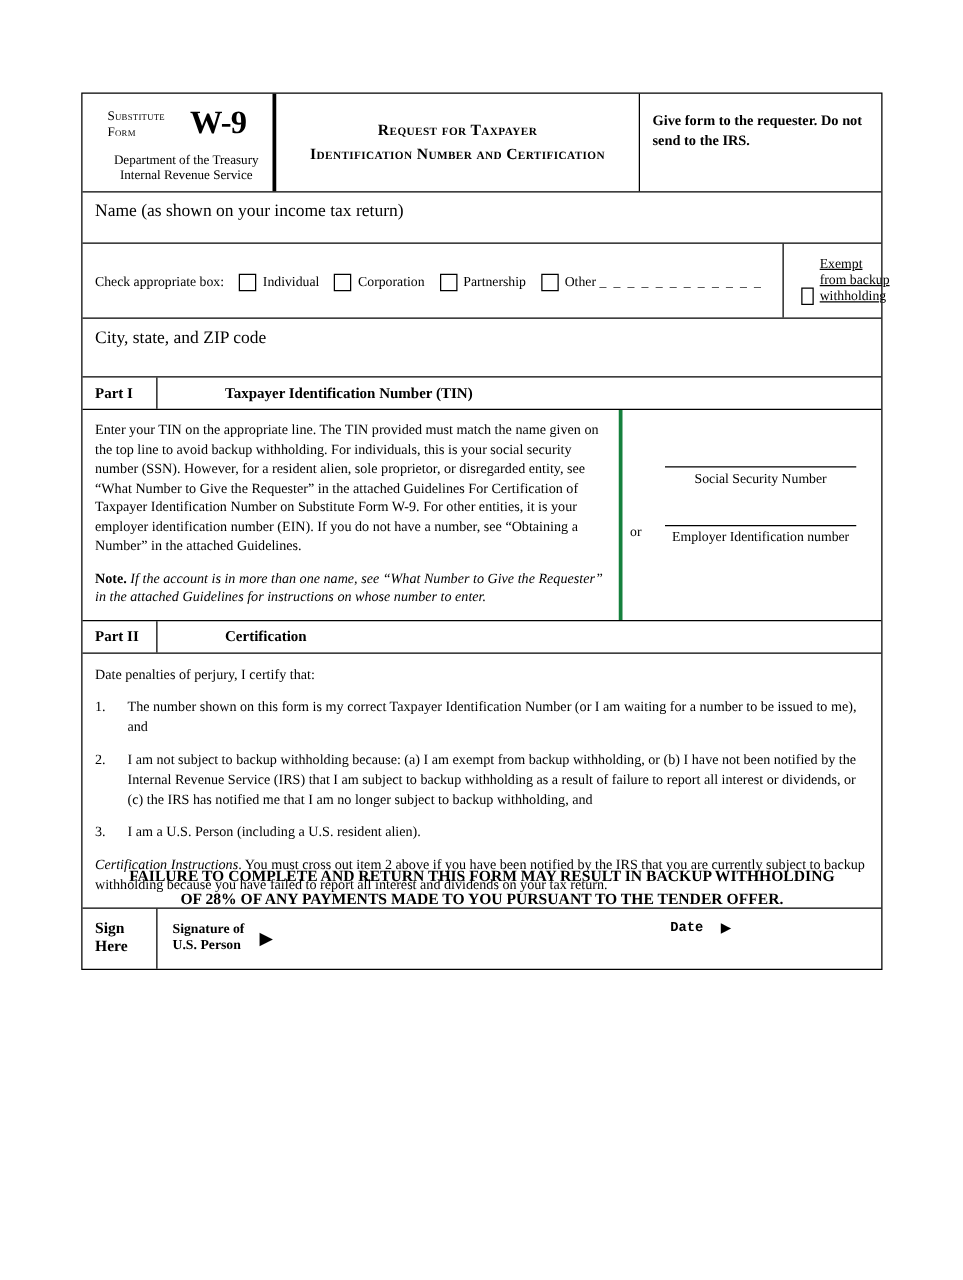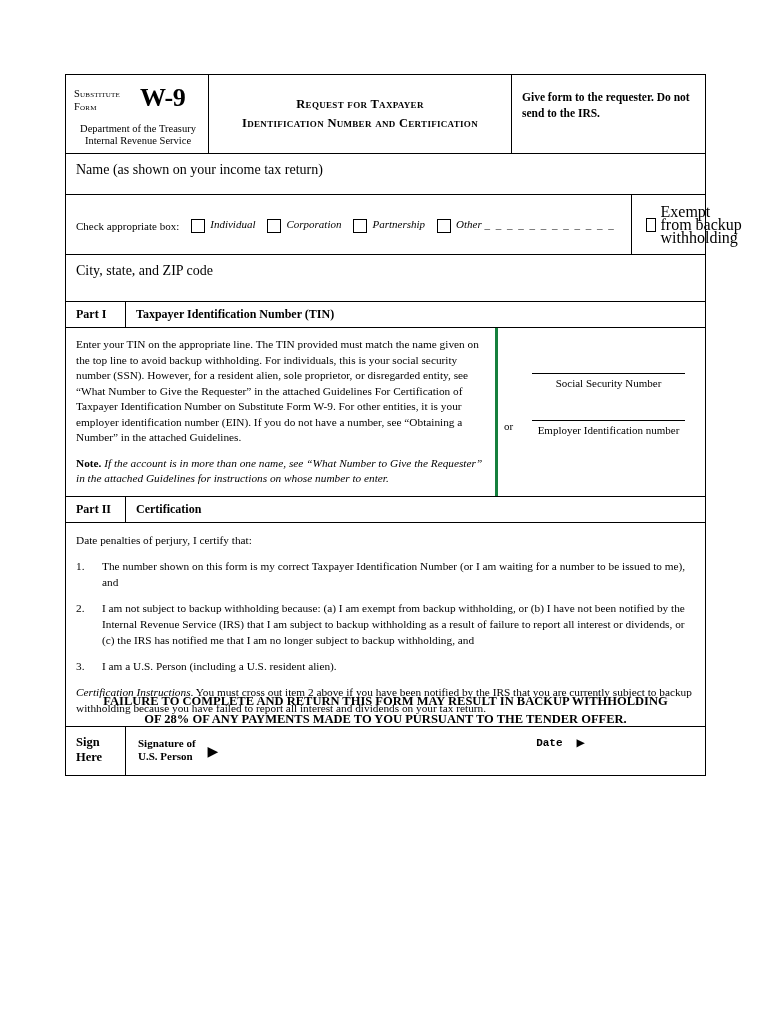--- a/index.html
+++ b/index.html
@@ -33,22 +33,23 @@
   .row {
     display: flex;
     border-bottom: 1px solid #000;
   }
   .row:last-child { border-bottom: none; }
 
   
   .hdr-left {
     width: 143px;
     box-sizing: border-box;
-    border-right: 1px solid #000000;
+    border-right: 3px solid #000000;
     padding: 8px 6px 6px 8px;
+    margin-left: 12px;
   }
   .hdr-sub {
     display: flex;
     align-items: flex-start;
   }
   .hdr-sub-txt {
     font-size: 10.5px;
     line-height: 13px;
     letter-spacing: .2px;
     padding-top: 4px;
@@ -120,34 +121,35 @@
   }
   .chk-label { margin-right: 8px; white-space: nowrap; }
   .box {
     display: inline-block;
     width: 12px;
     height: 12px;
     border: 1.3px solid #000;
     margin: 0 5px 0 4px;
     vertical-align: middle;
   }
-  .chk-item { white-space: nowrap; margin-right: 8px; font-size: 11px; font-style: italic; }
+  .chk-item { white-space: nowrap; margin-right: 8px; font-size: 11px; }
   .dashes { letter-spacing: 1.5px; font-size: 11px; }
   .chk-right {
     width: 140px;
     box-sizing: border-box;
     padding: 10px 6px 10px 10px;
     display: flex;
-    align-items: center;
-    font-size: 16px;
+    align-items: flex-end;
+    font-size: 11px;
+    text-decoration: underline;
   }
   .chk-right .txt { line-height: 13px; }
 
   
-  .part-row { display: flex; }
+  .part-row { display: flex; gap: 44px; }
   .part-label {
     width: 60px;
     box-sizing: border-box;
     border-right: 1px solid #000;
     padding: 5px 0 5px 10px;
     font-weight: bold;
     font-size: 12px;
   }
   .part-title {
     flex: 1;

